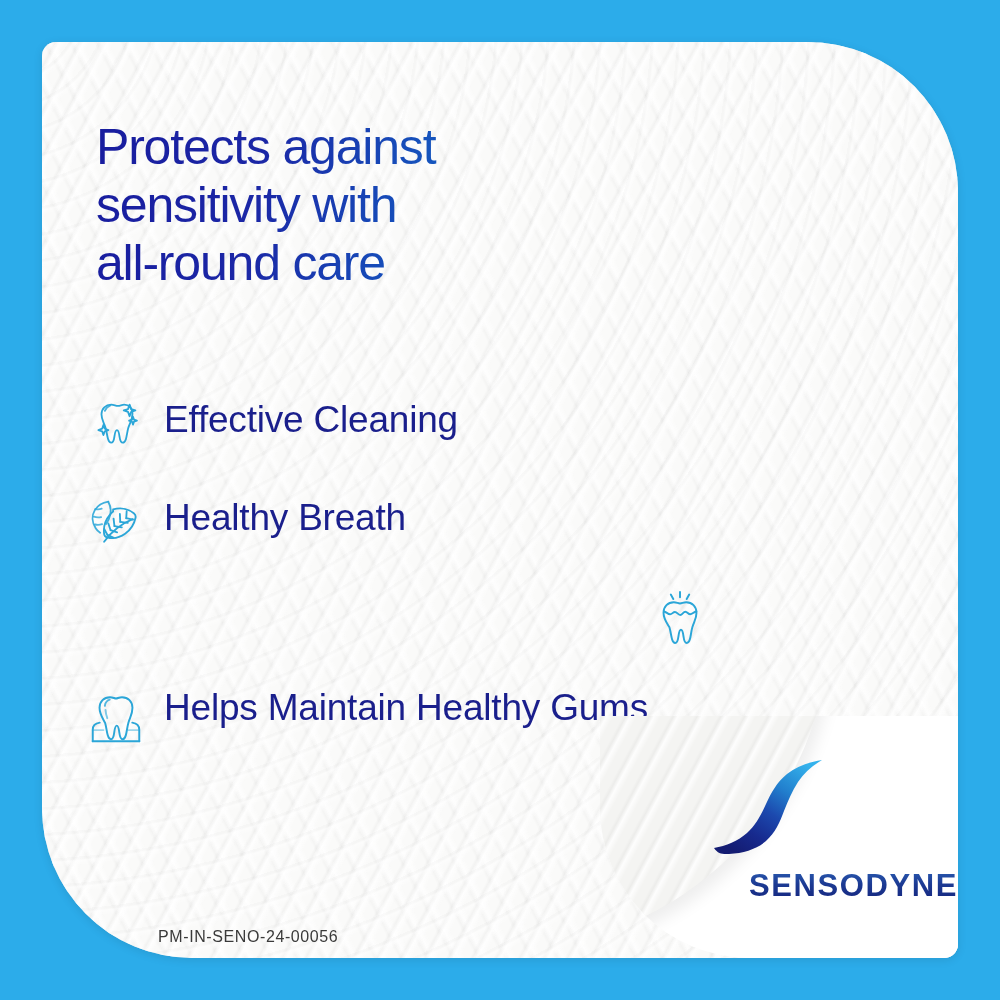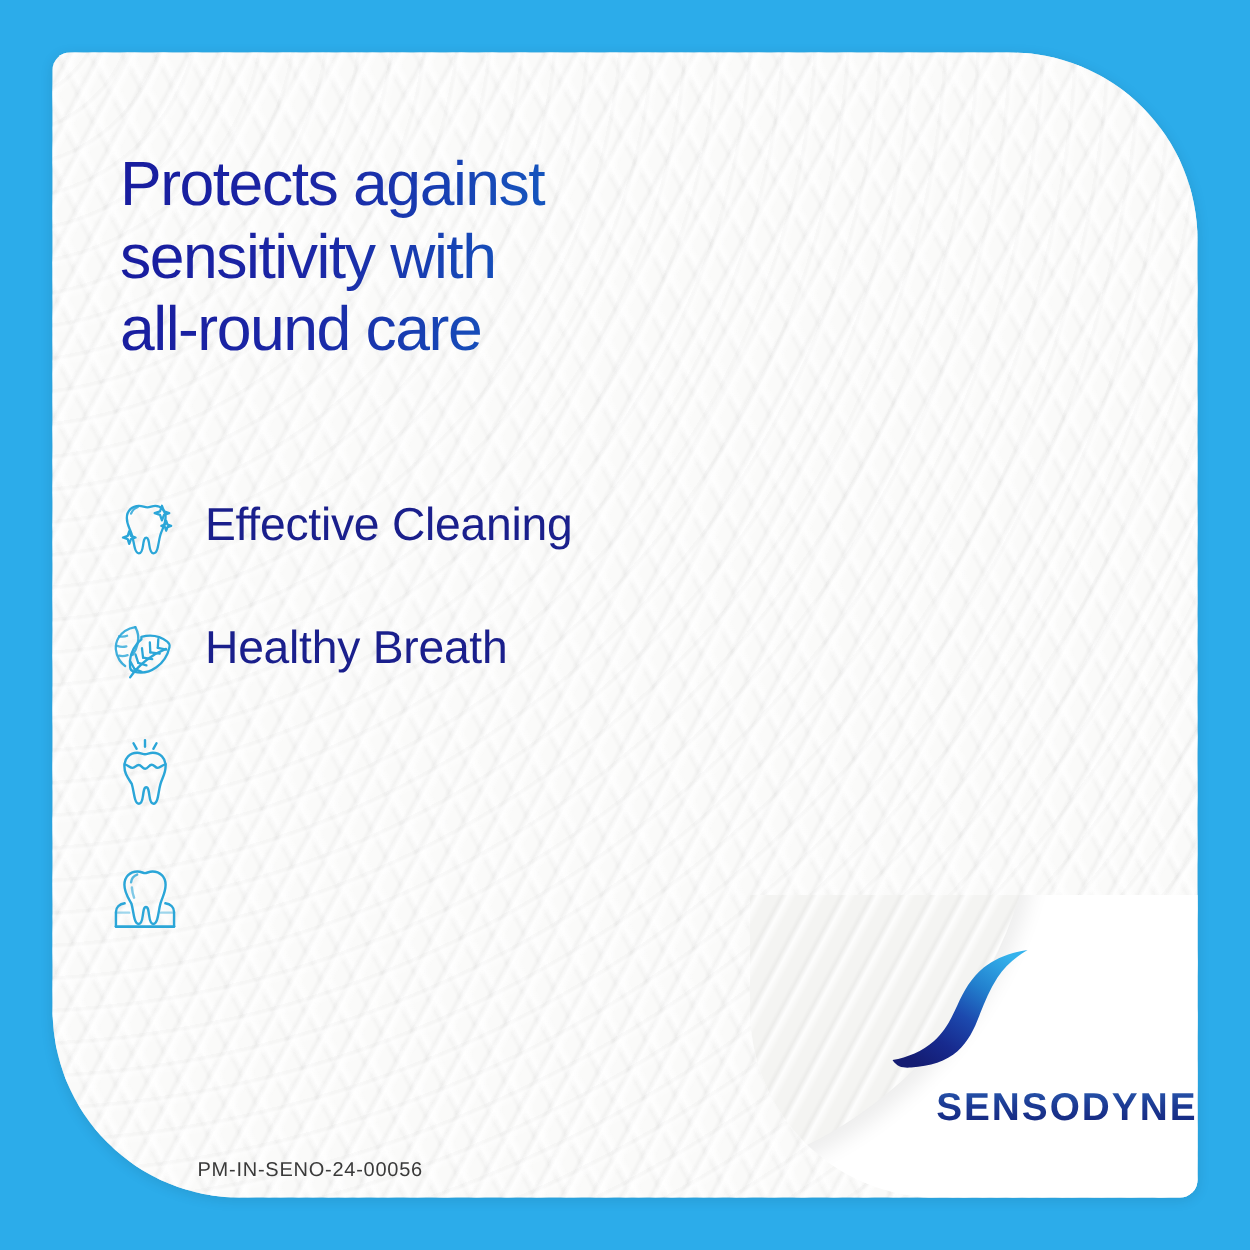--- a/index.html
+++ b/index.html
@@ -85,20 +85,21 @@
   
   #benefits {
     position:absolute;
     left:78px; top:388px;
     width:640px;
   }
   .benefit {
     display:flex;
     align-items:flex-start;
     margin-bottom:26px;
+    justify-content:flex-end;
   }
   .benefit .bicon {
     flex:0 0 76px;
     height:72px;
     display:flex;
     align-items:center;
     justify-content:center;
   }
   .benefit .blabel {
     flex:1;
@@ -233,20 +234,21 @@
 
           <path d="M8 56V44c0-4 3-6.6 7.2-7.2M56 56V44c0-4-3-6.6-7.2-7.2"></path>
           <path d="M8 56h48" stroke-width="2.2"></path>
           <path d="M8 44.5h11M45 44.5h11" opacity=".45"></path>
 
           <path d="M15 21.5c0-6.4 4.6-11 10.8-11 3 0 4.6 1.4 6.2 1.4s3.2-1.4 6.2-1.4c6.2 0 10.8 4.6 10.8 11 0 6.4-2.6 9.8-4.2 15.4-1.3 4.5-1.6 9.5-2.7 13-0.7 2.4-1.8 4-3.3 4-2.2 0-2.9-3.1-3.4-7.1-0.5-3.9-0.9-6.9-2.6-6.9s-2.1 3-2.6 6.9c-0.5 4-1.2 7.1-3.4 7.1-1.5 0-2.6-1.6-3.3-4-1.1-3.5-1.4-8.3-2.7-12.8C17.6 31.3 15 27.9 15 21.5z"></path>
           <path d="M20.5 19.5c0.3-3 2.2-5.4 5-6.4" opacity=".8"></path>
           <path d="M21.2 23.8c0.2 3 0.8 5.8 1.8 8.4" opacity=".6"></path>
         </svg>
       </span>
+      <span class="blabel">Helps Maintain Healthy Gums</span>
     </div>
 
   </div>
 
   <div id="logo-panel">
     <div class="curve">
       <div class="tex"></div>
     </div>
 
     <svg id="logo-mark" viewBox="0 0 150 118">

